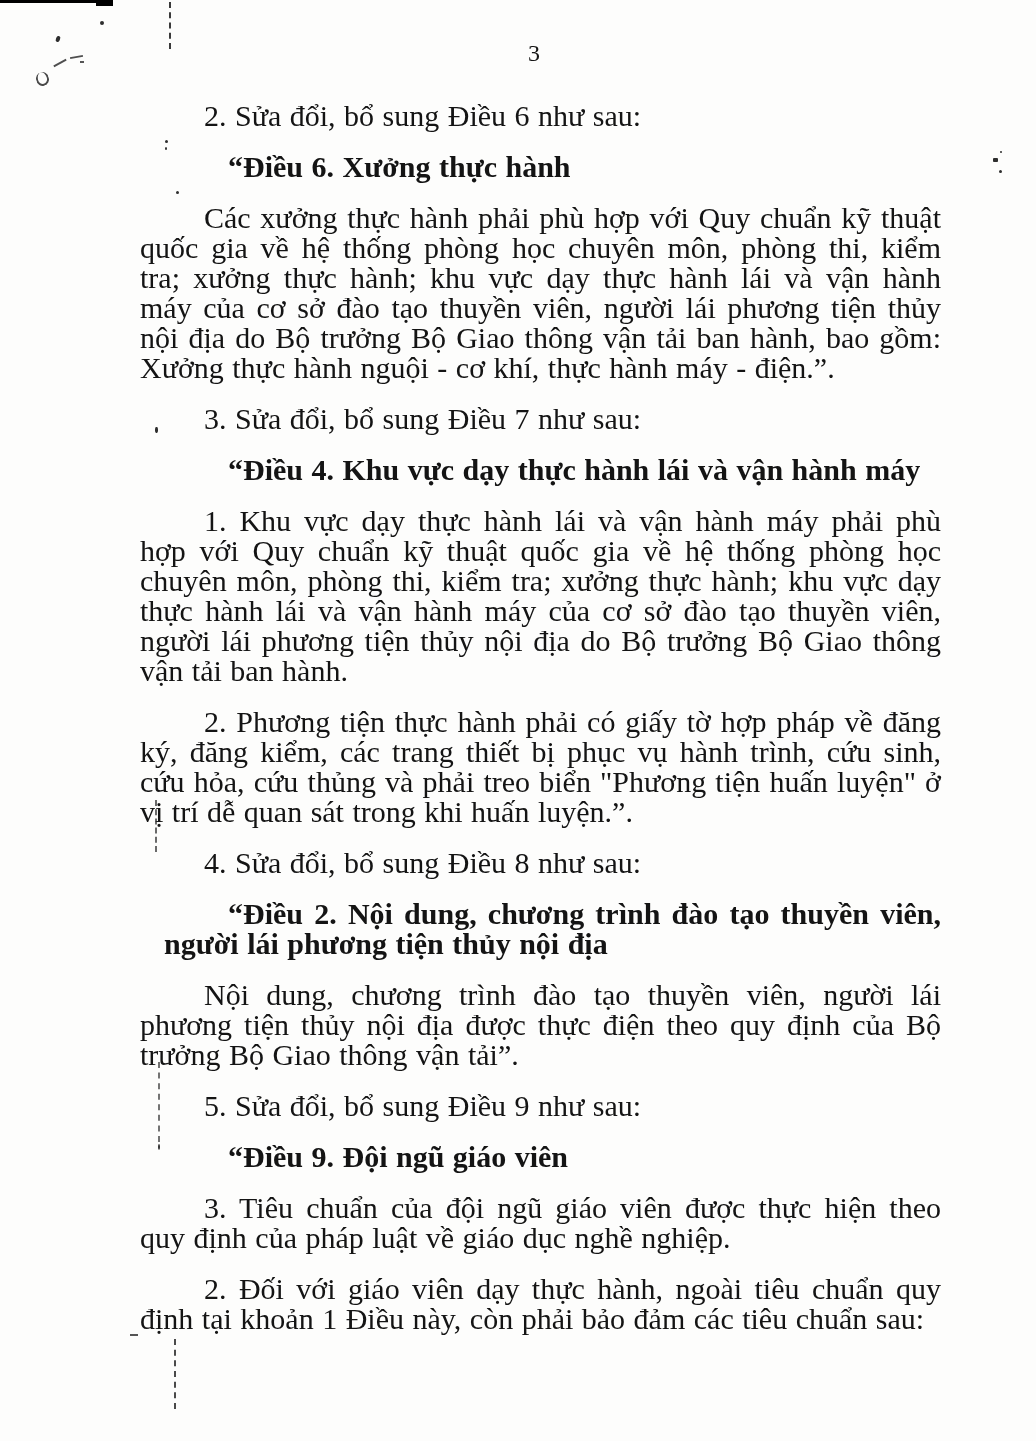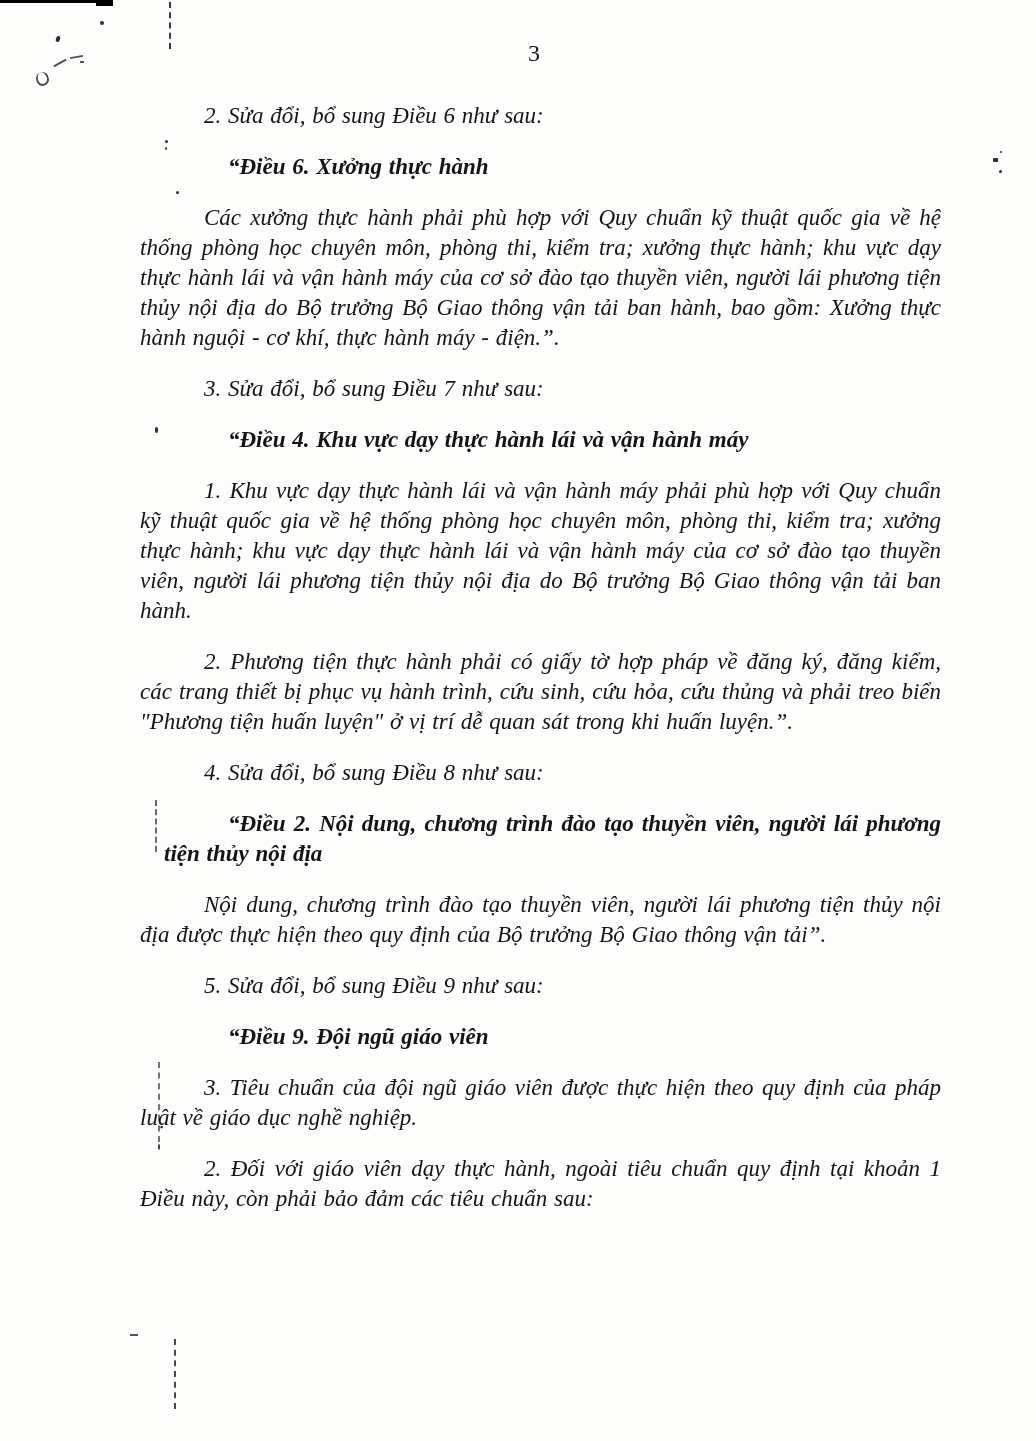--- a/index.html
+++ b/index.html
@@ -16,26 +16,25 @@
     top:40px;left:528px;
     font-size:24px;
   }
   .doc-body{
     position:absolute;
     top:101px;left:140px;
     width:801px;
   }
   .doc-body p{
     margin:0 0 21px 0;
-    font-size:23px;
+    font-size:30px;
     line-height:30px;
     text-align:justify;
     text-indent:64px;
     word-spacing:1px;
-    font-style:italic;
   }
   .doc-body p.heading{
     font-weight:bold;
     margin-left:24px;
   }
   
   .artifact{position:absolute;}
   .top-bar{top:0;left:0;width:100px;height:3px;background:#000;}
   .top-bar-blob{top:0;left:96px;width:17px;height:6px;background:#000;}
   .vdash{width:0;border-left:2px dashed #3a3a3a;}
@@ -104,20 +103,20 @@
   <main class="doc-body">
     <p class="item">2. Sửa đổi, bổ sung Điều 6 như sau:</p>
     <p class="heading">“Điều 6. Xưởng thực hành</p>
     <p class="paragraph">Các xưởng thực hành phải phù hợp với Quy chuẩn kỹ thuật quốc gia về hệ thống phòng học chuyên môn, phòng thi, kiểm tra; xưởng thực hành; khu vực dạy thực hành lái và vận hành máy của cơ sở đào tạo thuyền viên, người lái phương tiện thủy nội địa do Bộ trưởng Bộ Giao thông vận tải ban hành, bao gồm: Xưởng thực hành nguội - cơ khí, thực hành máy - điện.”.</p>
     <p class="item">3. Sửa đổi, bổ sung Điều 7 như sau:</p>
     <p class="heading">“Điều 4. Khu vực dạy thực hành lái và vận hành máy</p>
     <p class="paragraph">1. Khu vực dạy thực hành lái và vận hành máy phải phù hợp với Quy chuẩn kỹ thuật quốc gia về hệ thống phòng học chuyên môn, phòng thi, kiểm tra; xưởng thực hành; khu vực dạy thực hành lái và vận hành máy của cơ sở đào tạo thuyền viên, người lái phương tiện thủy nội địa do Bộ trưởng Bộ Giao thông vận tải ban hành.</p>
     <p class="paragraph">2. Phương tiện thực hành phải có giấy tờ hợp pháp về đăng ký, đăng kiểm, các trang thiết bị phục vụ hành trình, cứu sinh, cứu hỏa, cứu thủng và phải treo biển "Phương tiện huấn luyện" ở vị trí dễ quan sát trong khi huấn luyện.”.</p>
     <p class="item">4. Sửa đổi, bổ sung Điều 8 như sau:</p>
     <p class="heading">“Điều 2. Nội dung, chương trình đào tạo thuyền viên, người lái phương tiện thủy nội địa</p>
-    <p class="paragraph">Nội dung, chương trình đào tạo thuyền viên, người lái phương tiện thủy nội địa được thực hiện theo quy định của Bộ trưởng Bộ Giao thông vận tải”.</p>
+    <p class="paragraph">Nội dung, chương trình đào tạo thuyền viên, người lái phương tiện thủy nội địa được thực điện theo quy định của Bộ trưởng Bộ Giao thông vận tải”.</p>
     <p class="item">5. Sửa đổi, bổ sung Điều 9 như sau:</p>
     <p class="heading">“Điều 9. Đội ngũ giáo viên</p>
     <p class="paragraph">3. Tiêu chuẩn của đội ngũ giáo viên được thực hiện theo quy định của pháp luật về giáo dục nghề nghiệp.</p>
     <p class="paragraph">2. Đối với giáo viên dạy thực hành, ngoài tiêu chuẩn quy định tại khoản 1 Điều này, còn phải bảo đảm các tiêu chuẩn sau:</p>
   </main>
 
 </div>
 
 </body></html>

